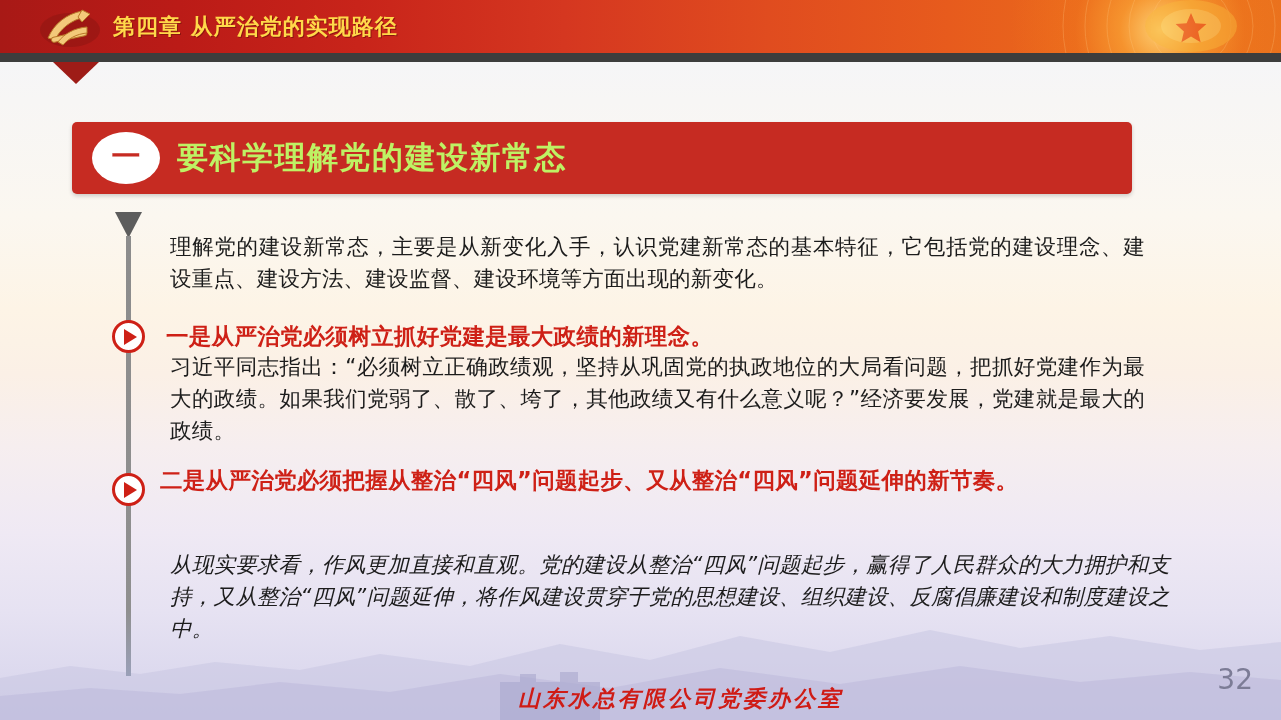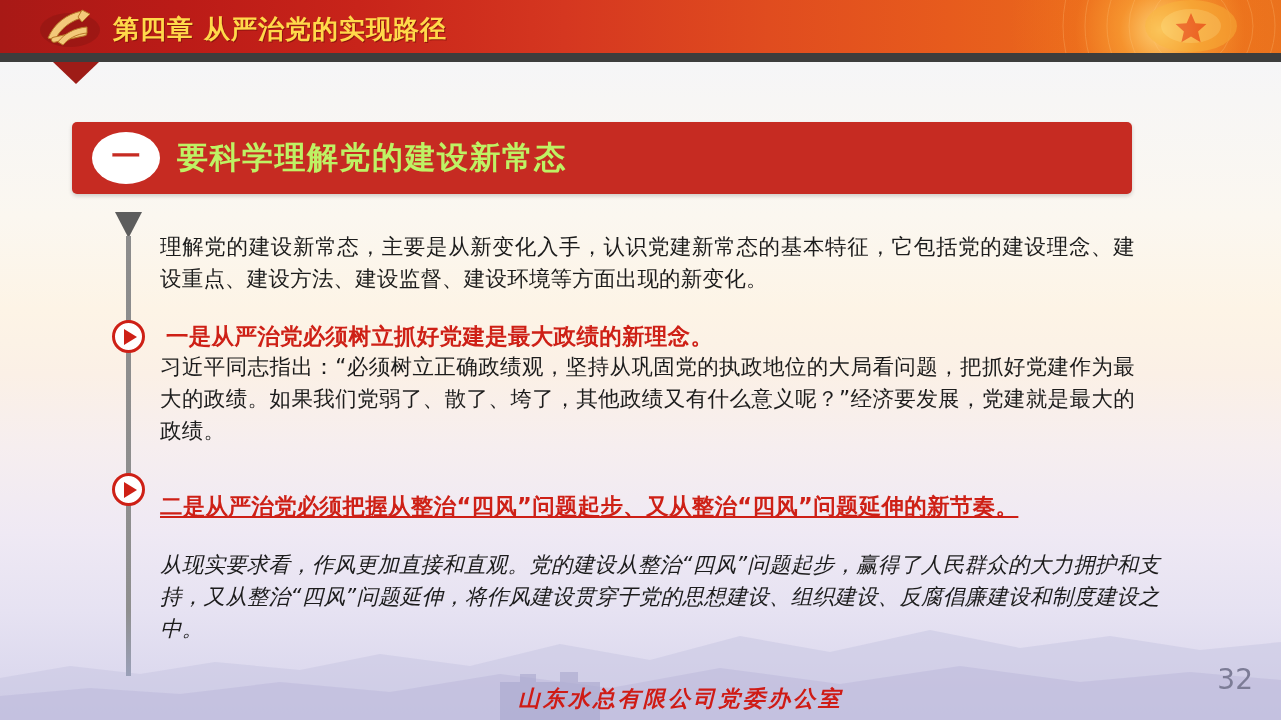--- a/index.html
+++ b/index.html
@@ -53,21 +53,21 @@
     position:absolute; left:0; top:53px;
     width:1281px; height:9px;
     background:#3d3d3d;
   }
   .header-emblem {
     position:absolute; left:38px; top:4px;
     width:64px; height:46px;
   }
   .header-title {
     position:absolute; left:113px; top:12px;
-    font-size:26px; font-weight:bold;
+    font-size:22px; font-weight:bold;
     color:#ffd94a;
     letter-spacing:1px;
     text-shadow:1px 1px 0 #8d1410;
     white-space:nowrap;
   }
   .header-tab {
     position:absolute; left:53px; top:62px;
     width:46px; height:22px;
     background:#9e1c17;
     clip-path:polygon(0 0, 100% 0, 50% 100%);
@@ -116,20 +116,21 @@
   }
 
   
   .para {
     position:absolute;
     color:#1c1c1c;
     font-size:21.5px;
     line-height:32px;
     letter-spacing:.2px;
     text-align:justify;
+    margin-left:10px;
   }
   .para-intro { left:160px; top:231px; width:975px; }
   .para-body1 { left:160px; top:351px; width:975px; }
   .para-body2 { left:160px; top:549px; width:1000px;font-style:italic; }
 
   .bullet-marker {
     position:absolute;
     width:33px; height:33px;
     border-radius:50%;
     background:#ffffff;
@@ -149,21 +150,21 @@
 
   .bullet-head {
     position:absolute;
     color:#ce2016;
     font-weight:bold;
     font-size:22.5px;
     line-height:33px;
     letter-spacing:.3px;
   }
   .head1 { left:166px; top:320px; width:960px; }
-  .head2 { left:160px; top:490px; width:1005px;text-decoration:underline; }
+  .head2 { left:160px; top:464px; width:1005px; }
 
   
   .footer-org {
     position:absolute; left:0; top:684px;
     width:1281px;
     text-align:center;
     font-family:"DejaVu Serif","Liberation Serif",serif;
     font-size:22px; font-weight:bold; font-style:italic;
     color:#cf1b15;
     letter-spacing:3px;

